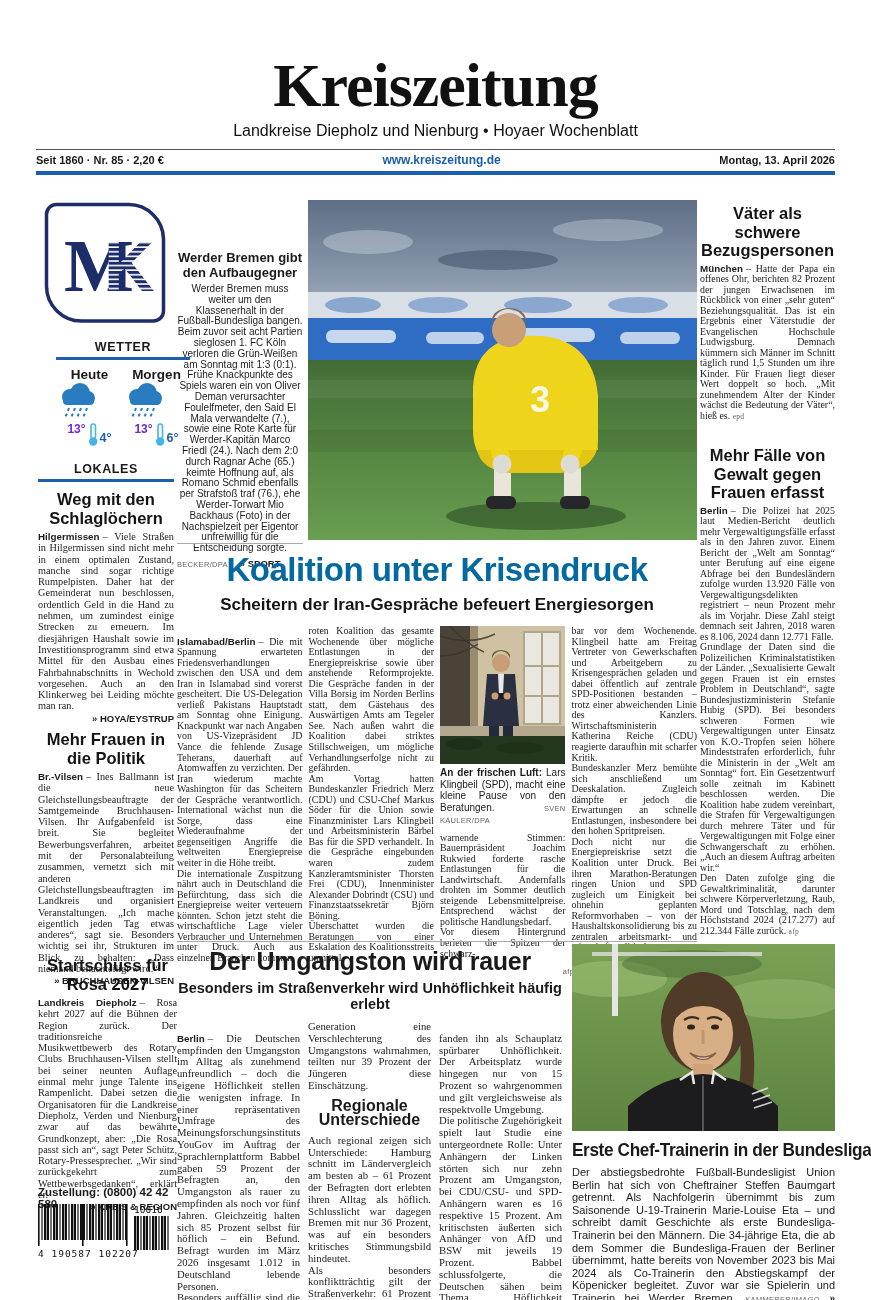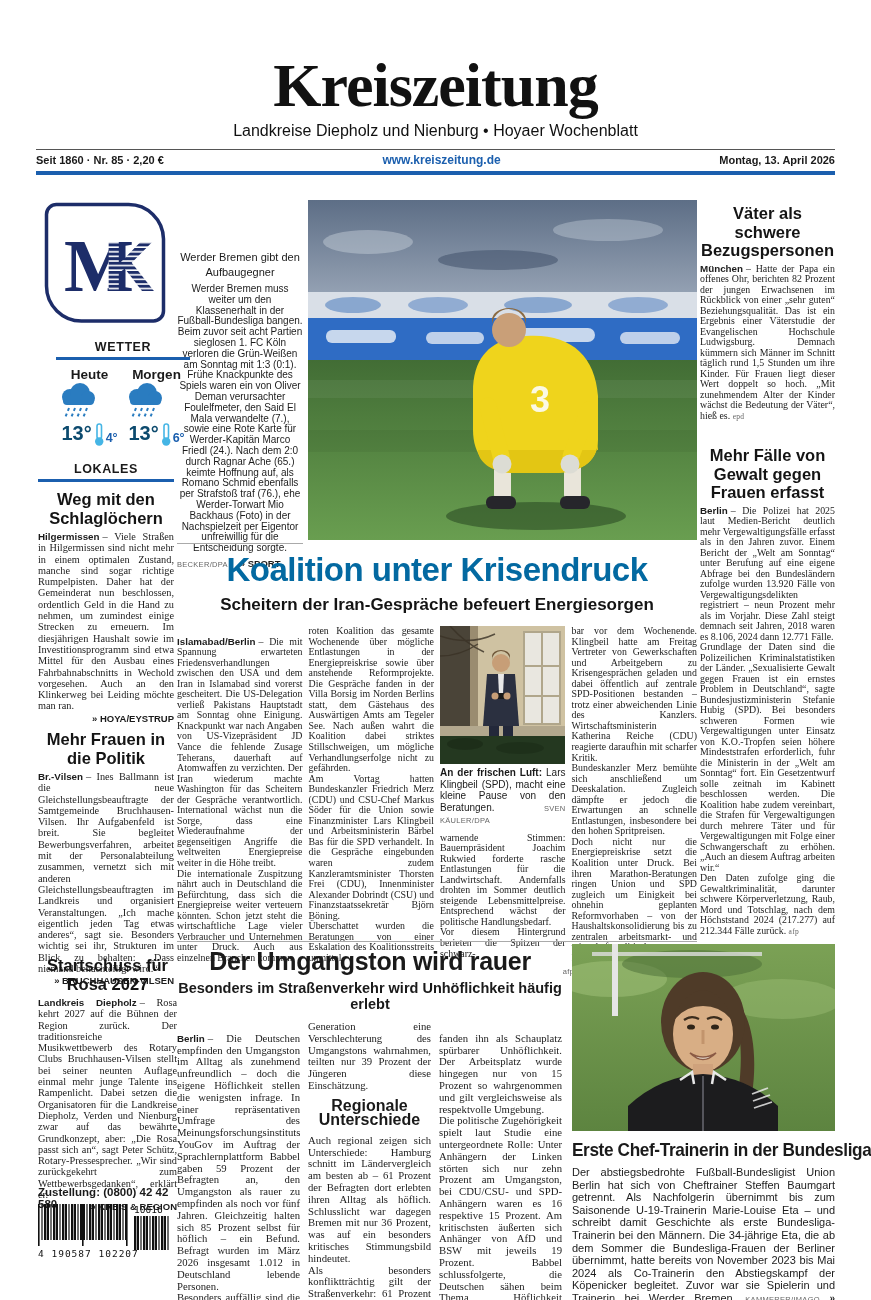--- a/index.html
+++ b/index.html
@@ -33,31 +33,31 @@
   .credit { font-size:7.5px; color:#666; letter-spacing:.3px; }
   .hairline { border-top:1px solid #aaa; }
 
   
   #logo { left:44px; top:202px; }
   #weather { left:56px; top:340px; width:134px; }
   .wx-days { display:flex; margin-top:7px; }
   .wx-day { flex:1; text-align:center; }
   .wx-label { font-weight:bold; font-size:13.5px; }
   .wx-temps { display:flex; align-items:flex-start; justify-content:center; gap:1px; margin-top:2px; }
-  .wx-high { color:#0c4a6e; font-weight:bold; font-size:20px; }
+  .wx-high { color:#6d28d9; font-weight:bold; font-size:12px; }
   .wx-low  { color:#1b5fae; font-weight:bold; font-size:12.5px; margin-top:9px; }
   #art-schlagloecher { left:38px; top:462px; width:136px; }
   #art-frauen { left:38px; top:722px; width:136px; }
   #art-rosa { left:38px; top:948px; width:139px; }
   #delivery { left:38px; top:1186px; width:139px; font-weight:bold; font-size:11.5px; }
   #barcode { left:38px; top:1204px; }
 
   
   #werder { left:177px; top:250px; width:126px; }
-  #werder .head { font-size:11px; line-height:15px; font-weight:normal; text-align:center; }
+  #werder .head { font-size:13px; line-height:15px; font-weight:bold; text-align:center; }
   #werder .body { font-size:10px; line-height:10.8px; text-align:center; margin-top:4px; color:#1c1c1c; }
   #werder .tail { display:flex; gap:12px; align-items:baseline; }
   #werder .tail .ref { display:inline; }
   #werder-rule { left:177px; top:543px; width:126px; }
 
   
   #main-photo { left:308px; top:200px; width:389px; height:340px; }
   svg { display:block; }
 
   

